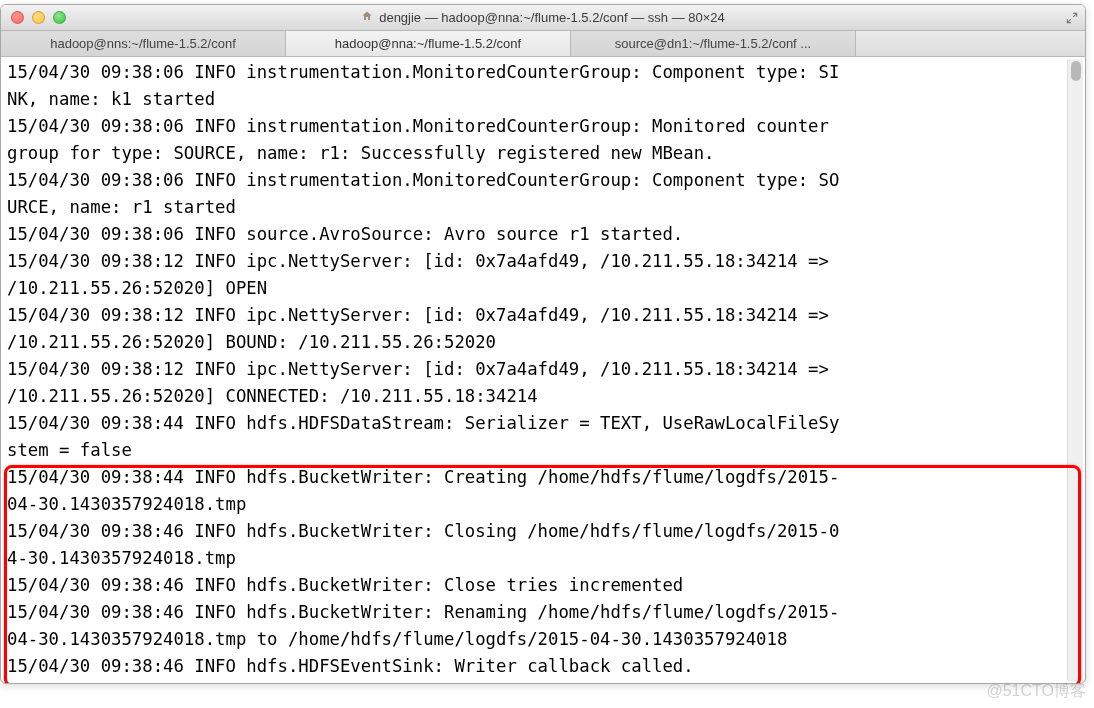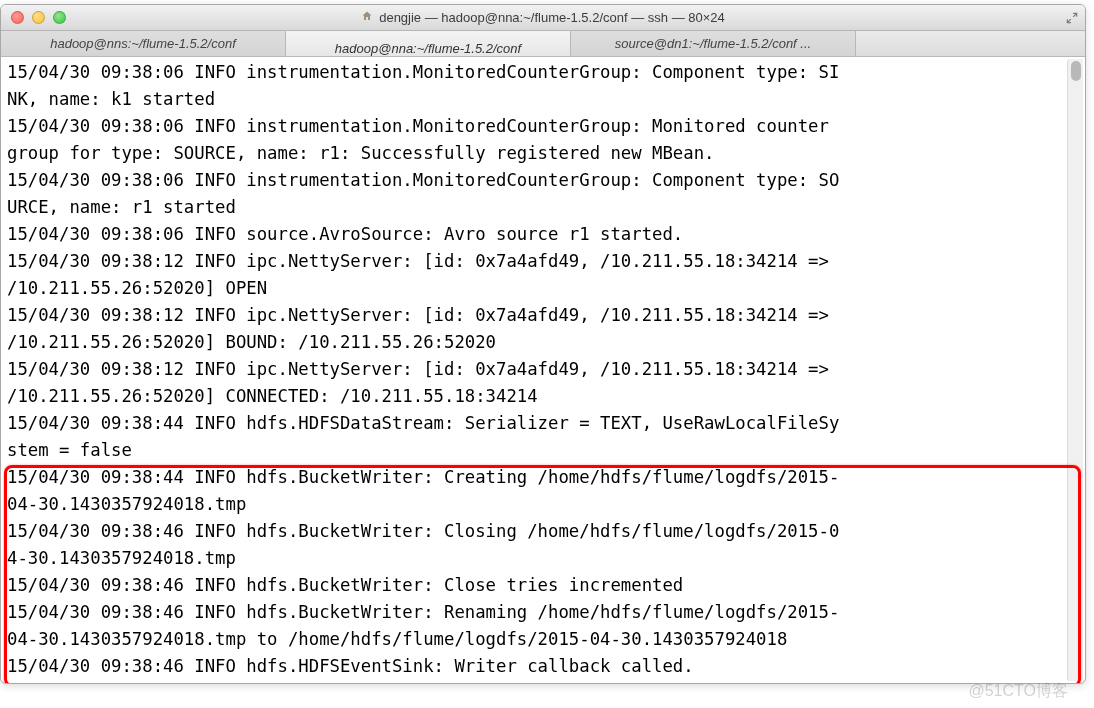--- a/index.html
+++ b/index.html
@@ -77,25 +77,23 @@
     font-size: 13px;
     color: #333;
     display: flex;
     align-items: center;
     justify-content: center;
     text-align: center;
     white-space: nowrap;
     overflow: hidden;
     text-overflow: ellipsis;
     padding: 0 6px;
-    font-style: italic;
   }
   .tab.active {
     background: linear-gradient(#f3f3f3, #e7e7e7);
-    align-items: flex-end;
   }
   .tab.inactive {
     background: linear-gradient(#dedede, #d4d4d4);
     color: #444;
   }
   .term-wrap {
     flex: 1;
     position: relative;
     overflow: hidden;
   }
@@ -136,21 +134,21 @@
   }
   .cursor {
     display: inline-block;
     width: 10px;
     height: 20px;
     background: #4c4c4c;
     vertical-align: text-bottom;
   }
   .watermark {
     position: absolute;
-    right: 26px;
+    right: 8px;
     bottom: 6px;
     font-size: 16px;
     color: rgba(0,0,0,0.18);
     font-family: Arial, sans-serif;
     pointer-events: none;
   }
 </style>
 </head>
 <body>
 

